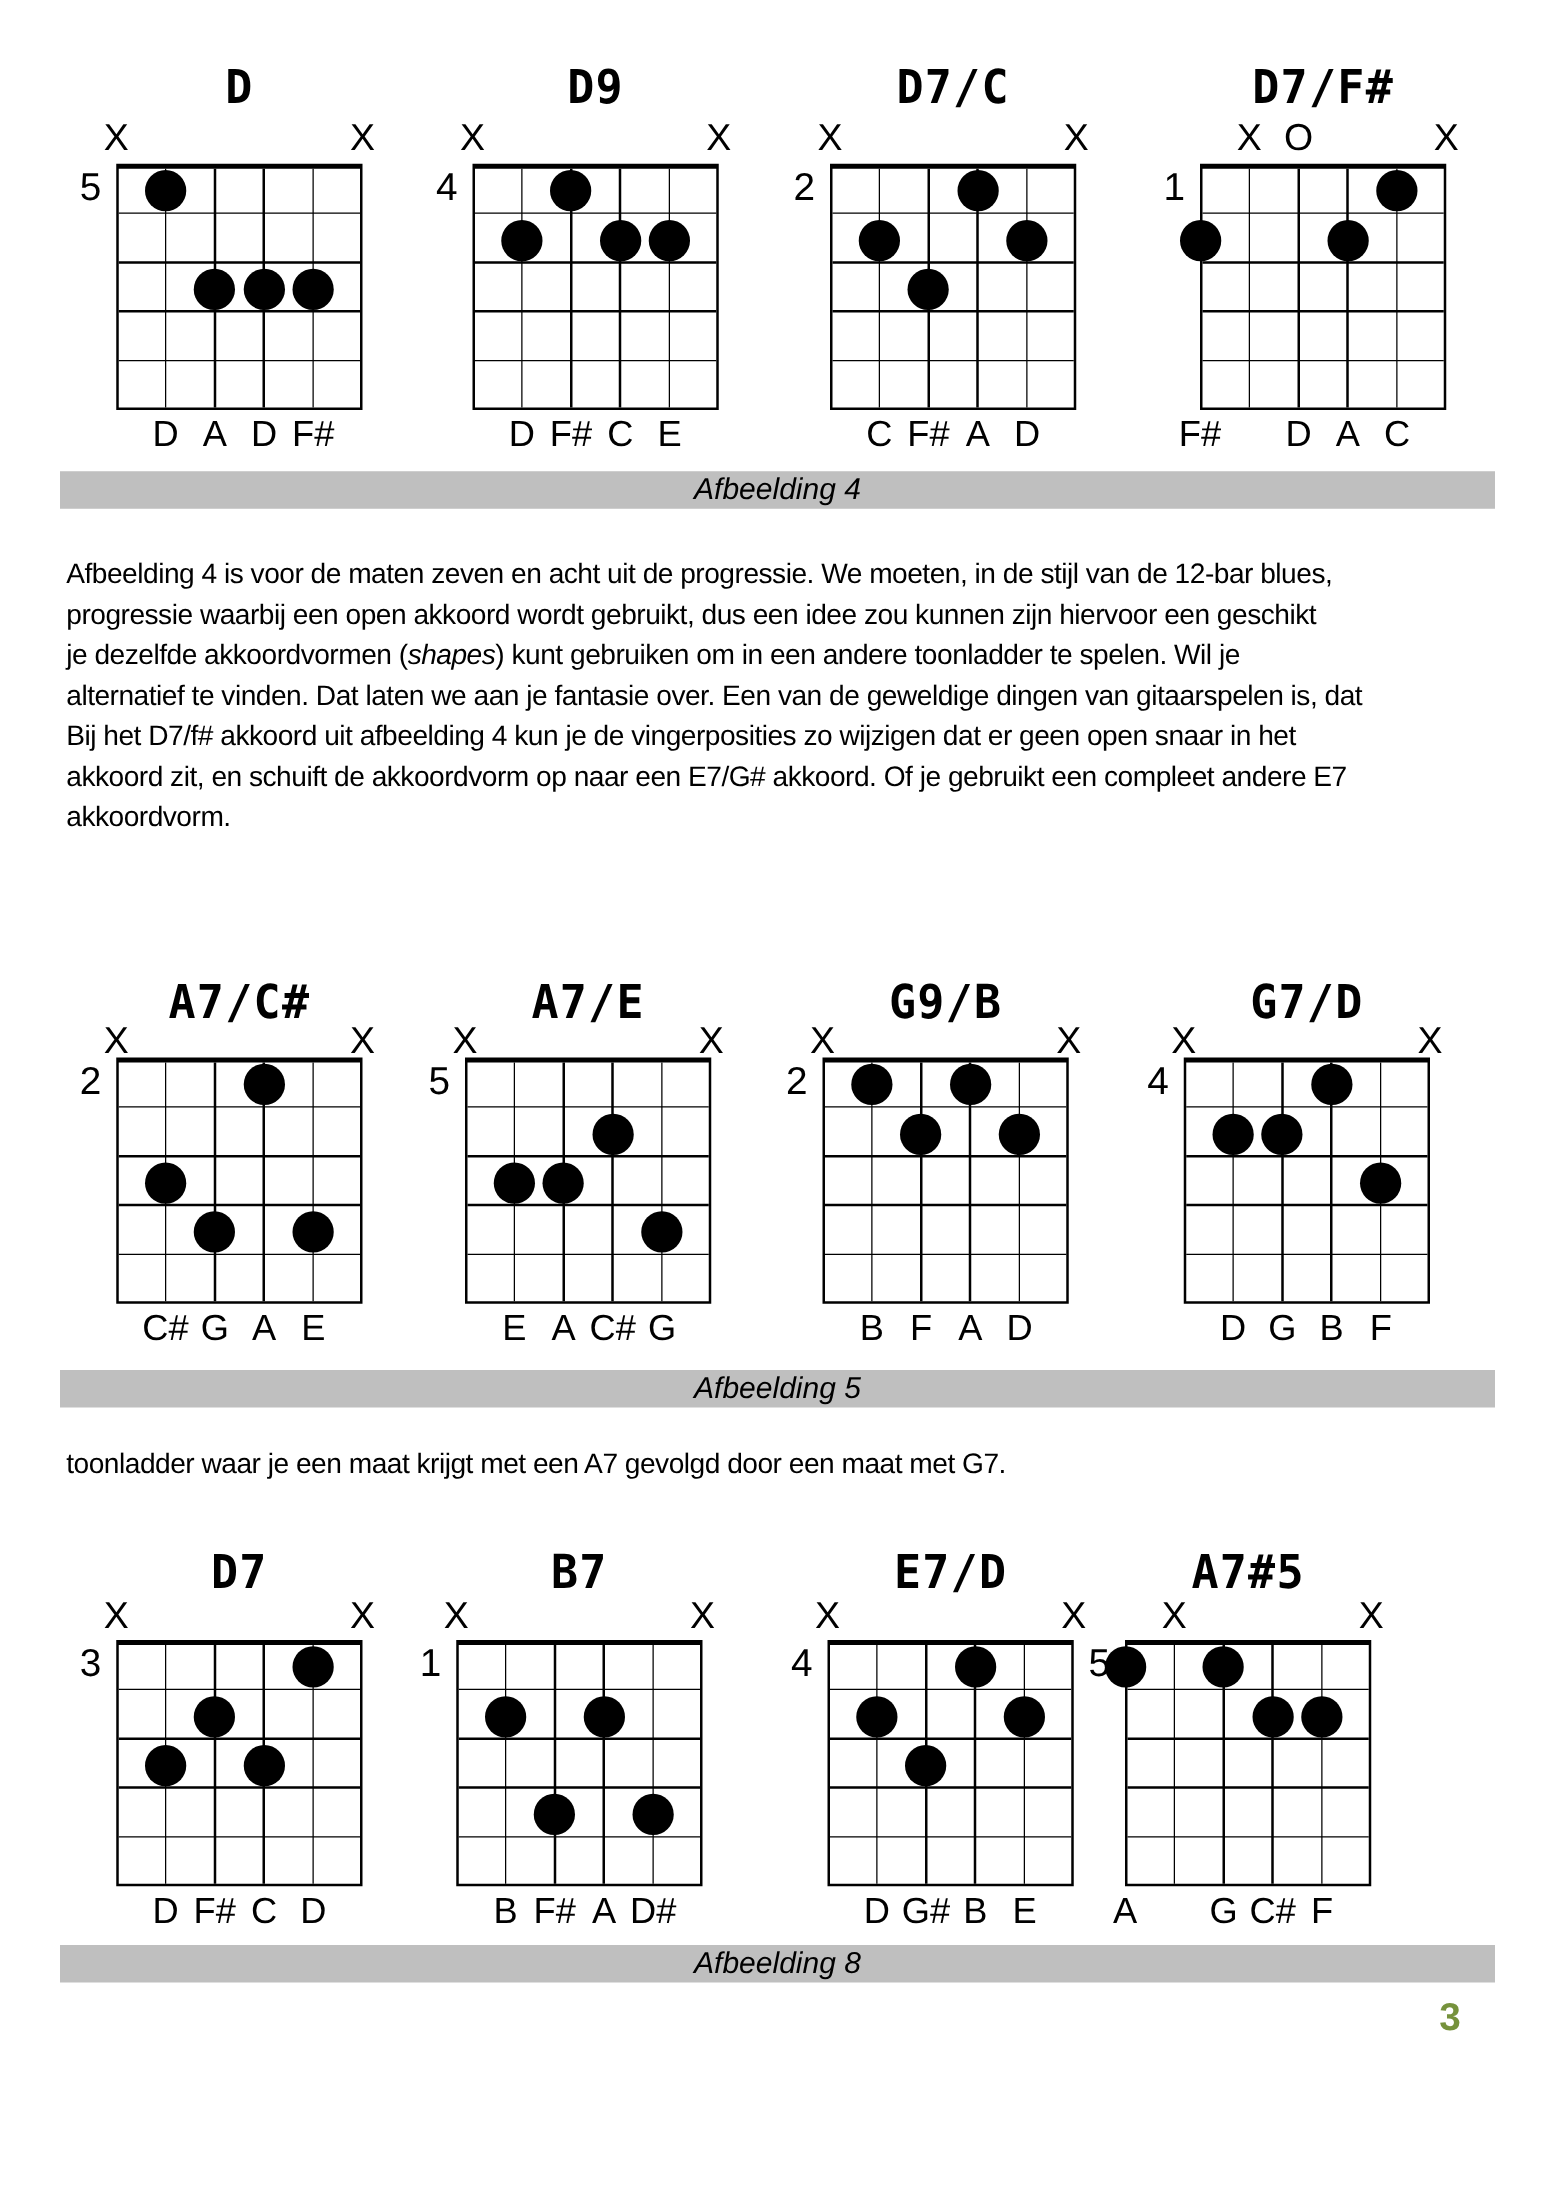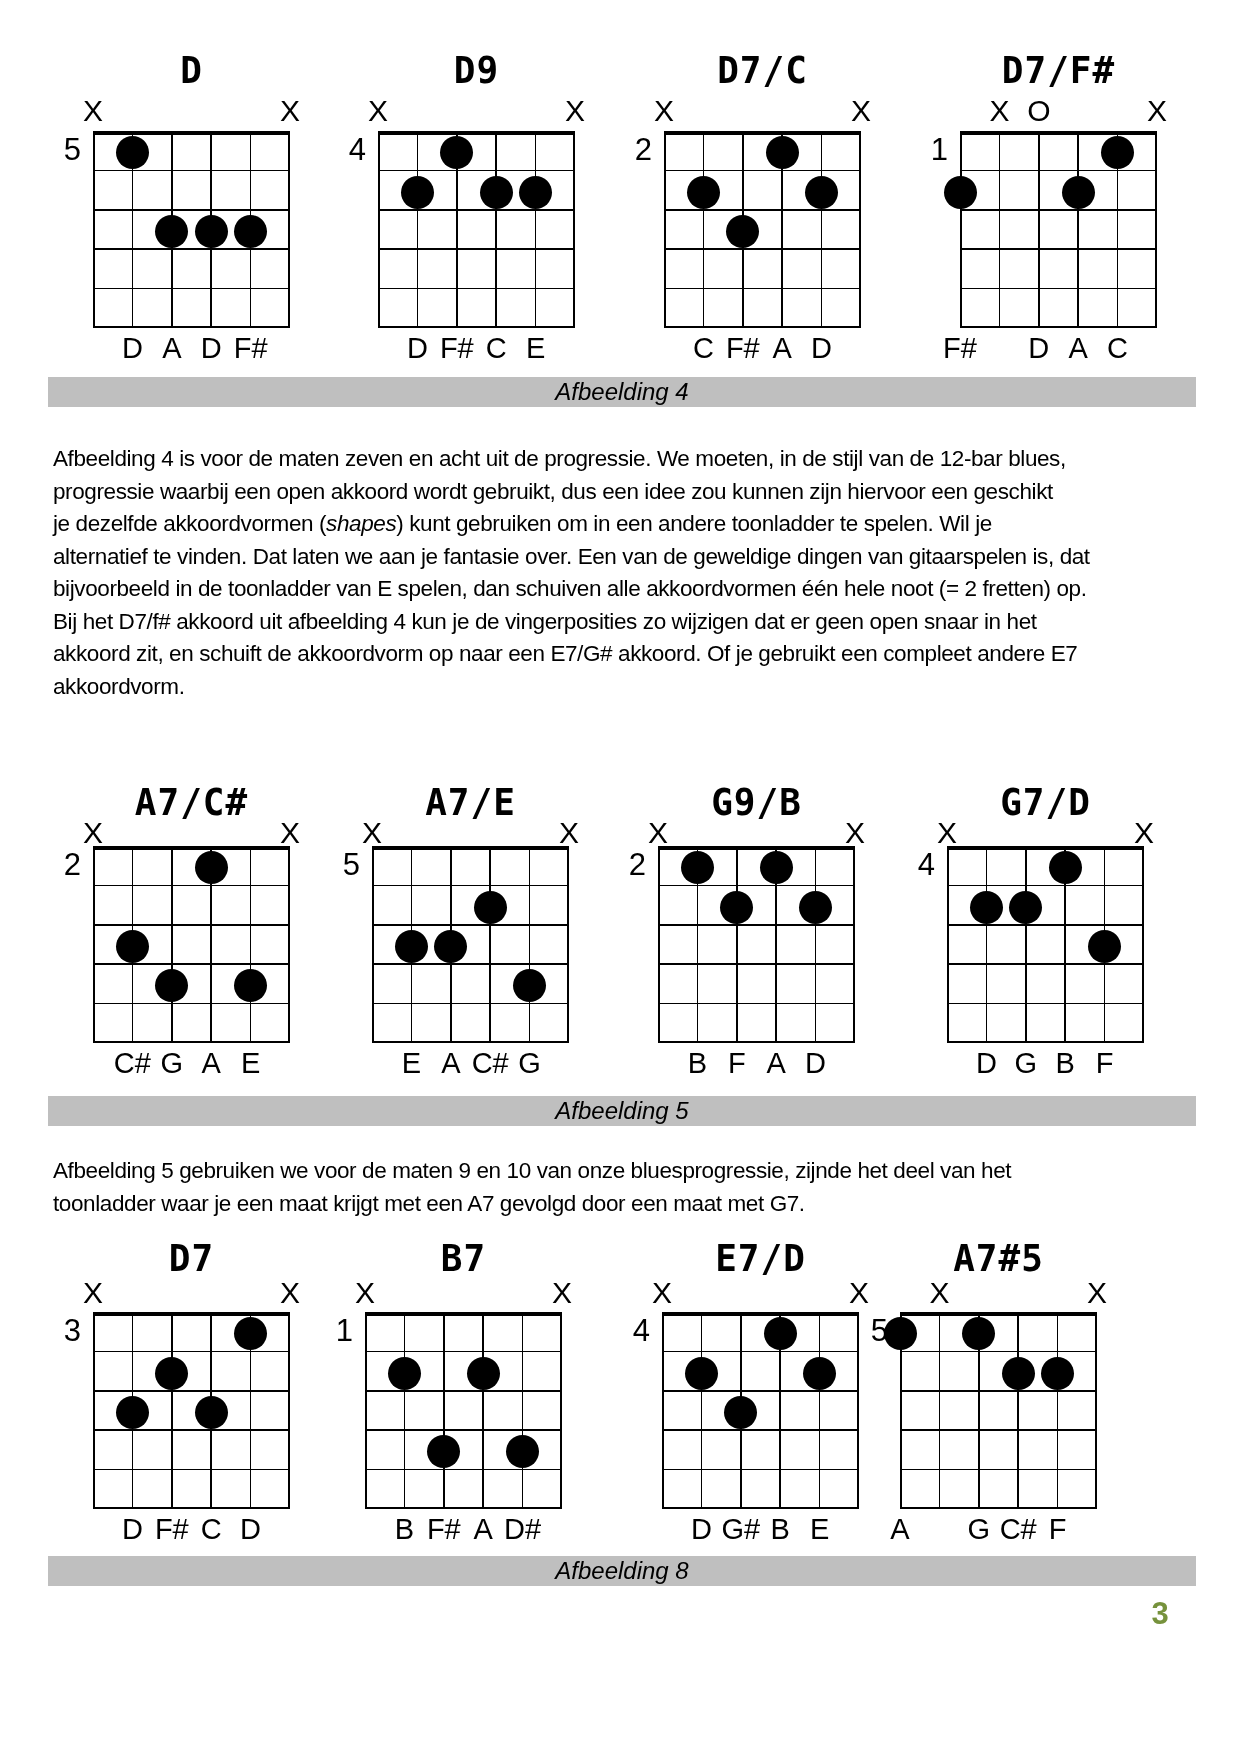--- a/index.html
+++ b/index.html
@@ -343,25 +343,23 @@
   </div>
   <div class="caption-bar" style="top:1556px">
     <span class="caption-text">Afbeelding 8</span>
   </div>
 
   <div id="para-0" class="para" style="top:443px">
       <div class="pline"><span>Afbeelding 4 is voor de maten zeven en acht uit de progressie. We moeten, in de stijl van de 12-bar blues,</span></div>
       <div class="pline"><span>progressie waarbij een open akkoord wordt gebruikt, dus een idee zou kunnen zijn hiervoor een geschikt</span></div>
       <div class="pline"><span>je dezelfde akkoordvormen (</span><em>shapes</em><span>) kunt gebruiken om in een andere toonladder te spelen. Wil je</span></div>
       <div class="pline"><span>alternatief te vinden. Dat laten we aan je fantasie over. Een van de geweldige dingen van gitaarspelen is, dat</span></div>
-      <div class="pline"><span>bijvoorbeeld in de toonladder van E spelen, dan schuiven alle akkoordvormen één hele noot (= 2 fretten) op.</span></div>
       <div class="pline"><span>Bij het D7/f# akkoord uit afbeelding 4 kun je de vingerposities zo wijzigen dat er geen open snaar in het</span></div>
       <div class="pline"><span>akkoord zit, en schuift de akkoordvorm op naar een E7/G# akkoord. Of je gebruikt een compleet andere E7</span></div>
       <div class="pline"><span>akkoordvorm.</span></div>
     </div>
   <div id="para-1" class="para" style="top:1155px">
-      <div class="pline"><span>Afbeelding 5 gebruiken we voor de maten 9 en 10 van onze bluesprogressie, zijnde het deel van het</span></div>
       <div class="pline"><span>toonladder waar je een maat krijgt met een A7 gevolgd door een maat met G7.</span></div>
     </div>
 
   <div class="page-number">3</div>
 
 </div>
 
 </body></html>

